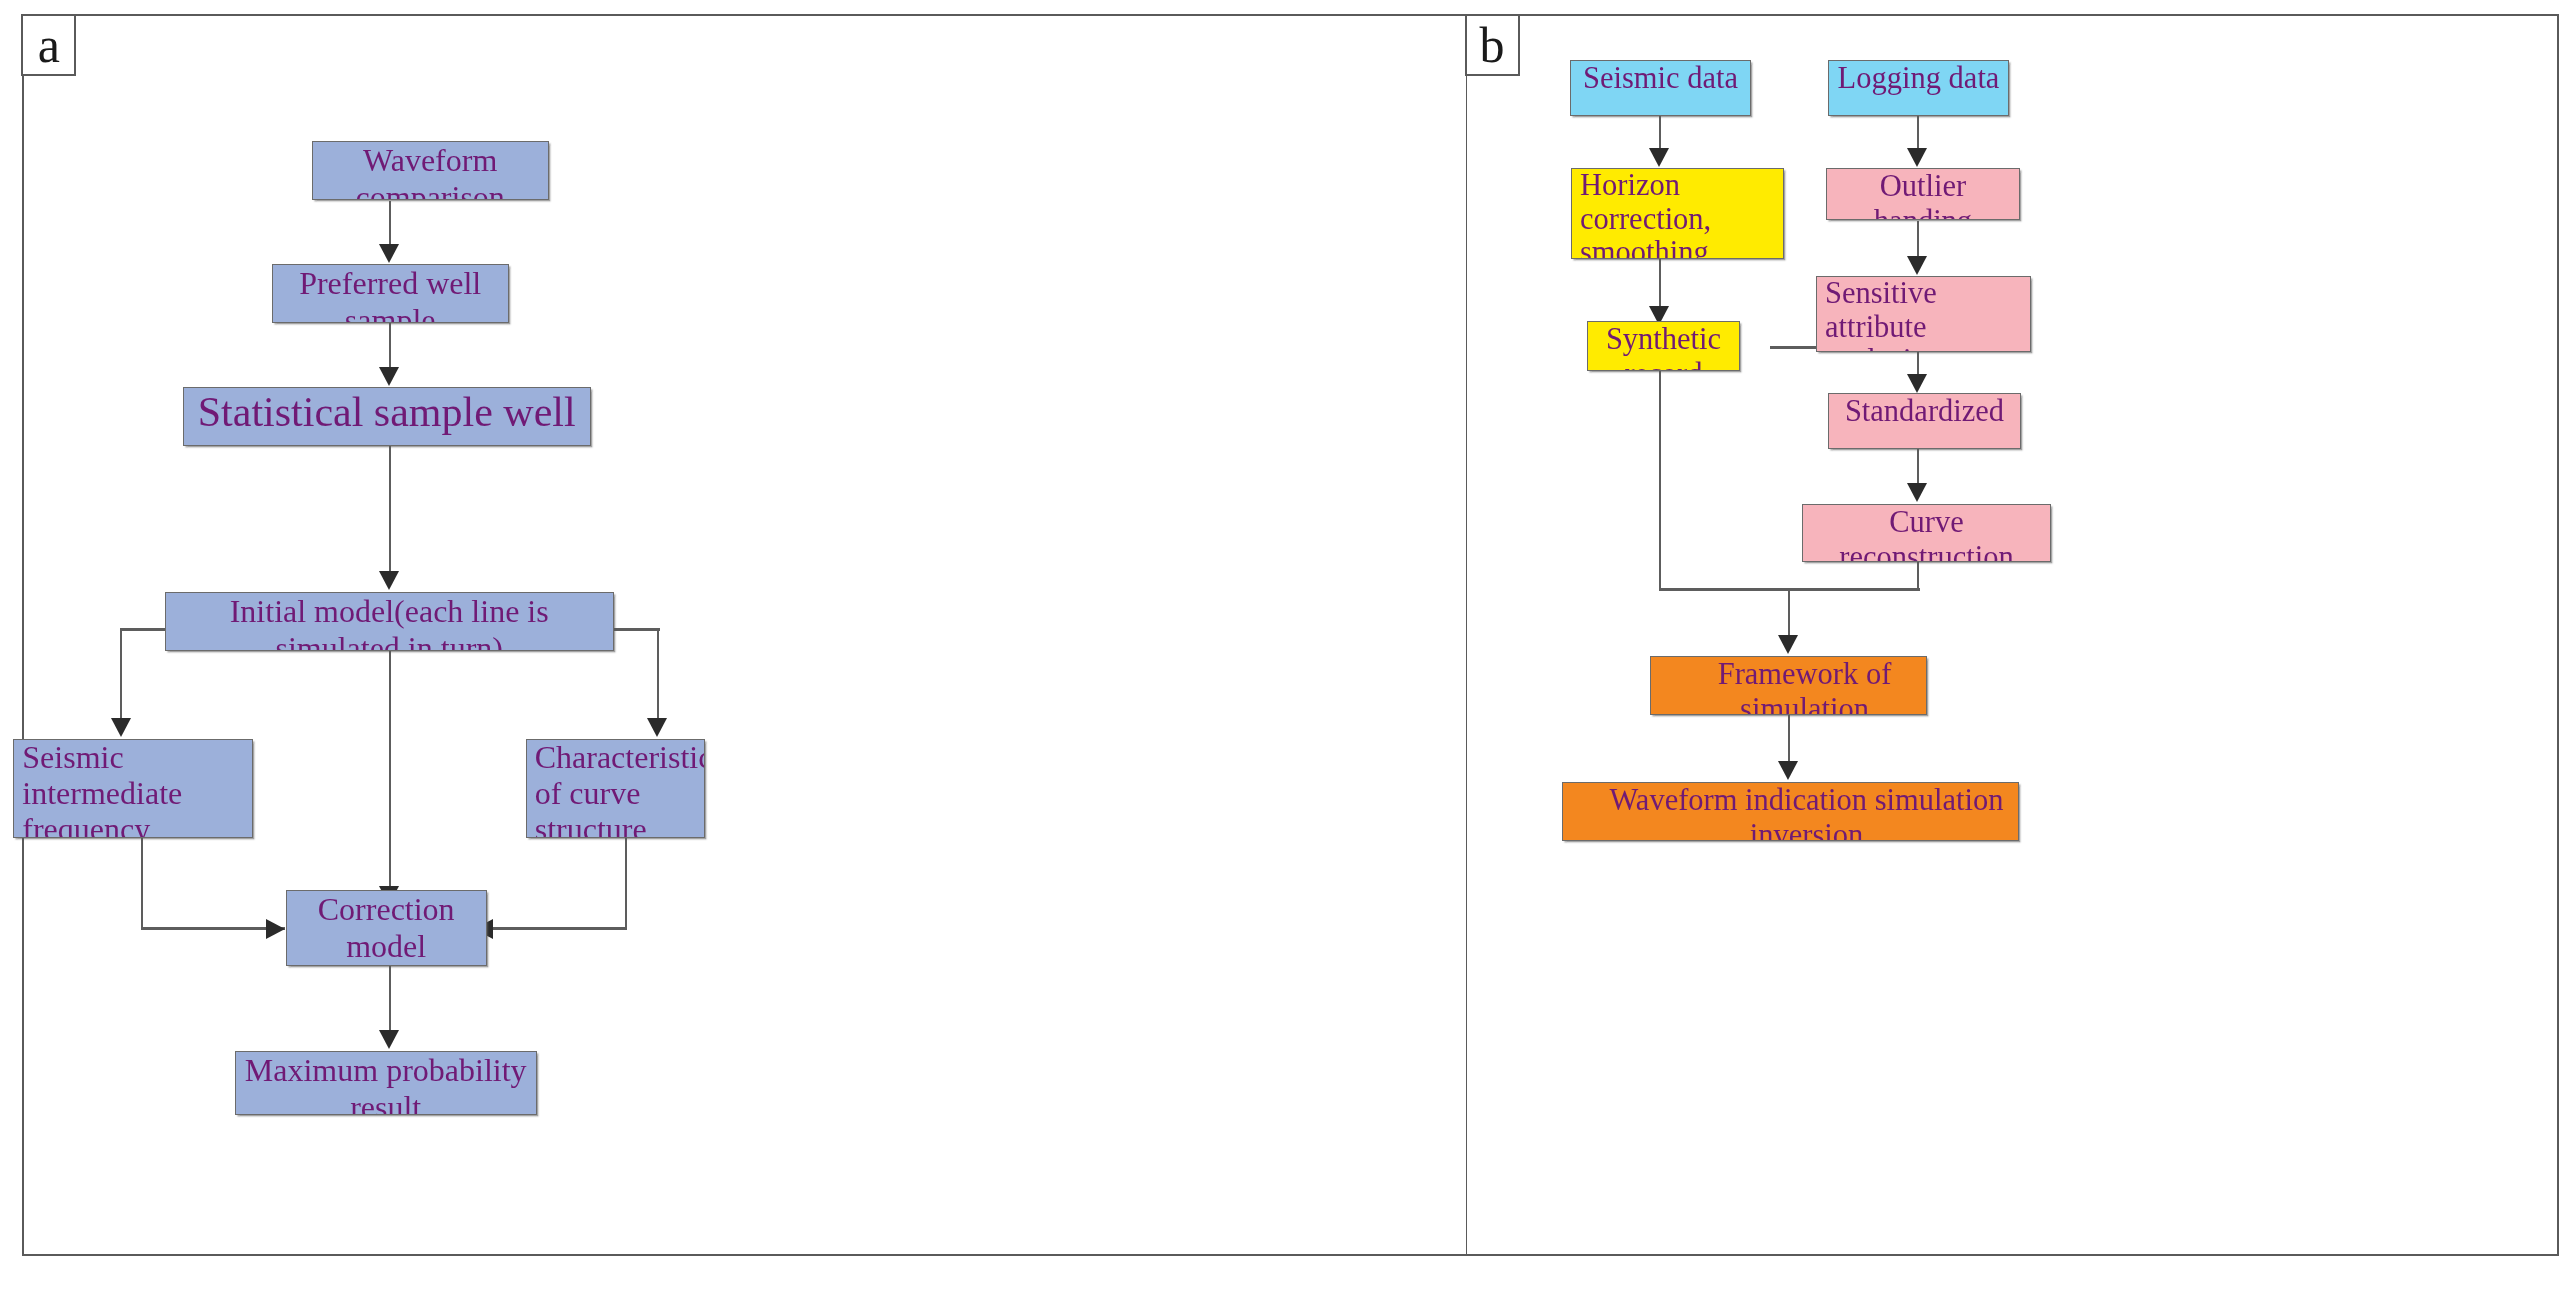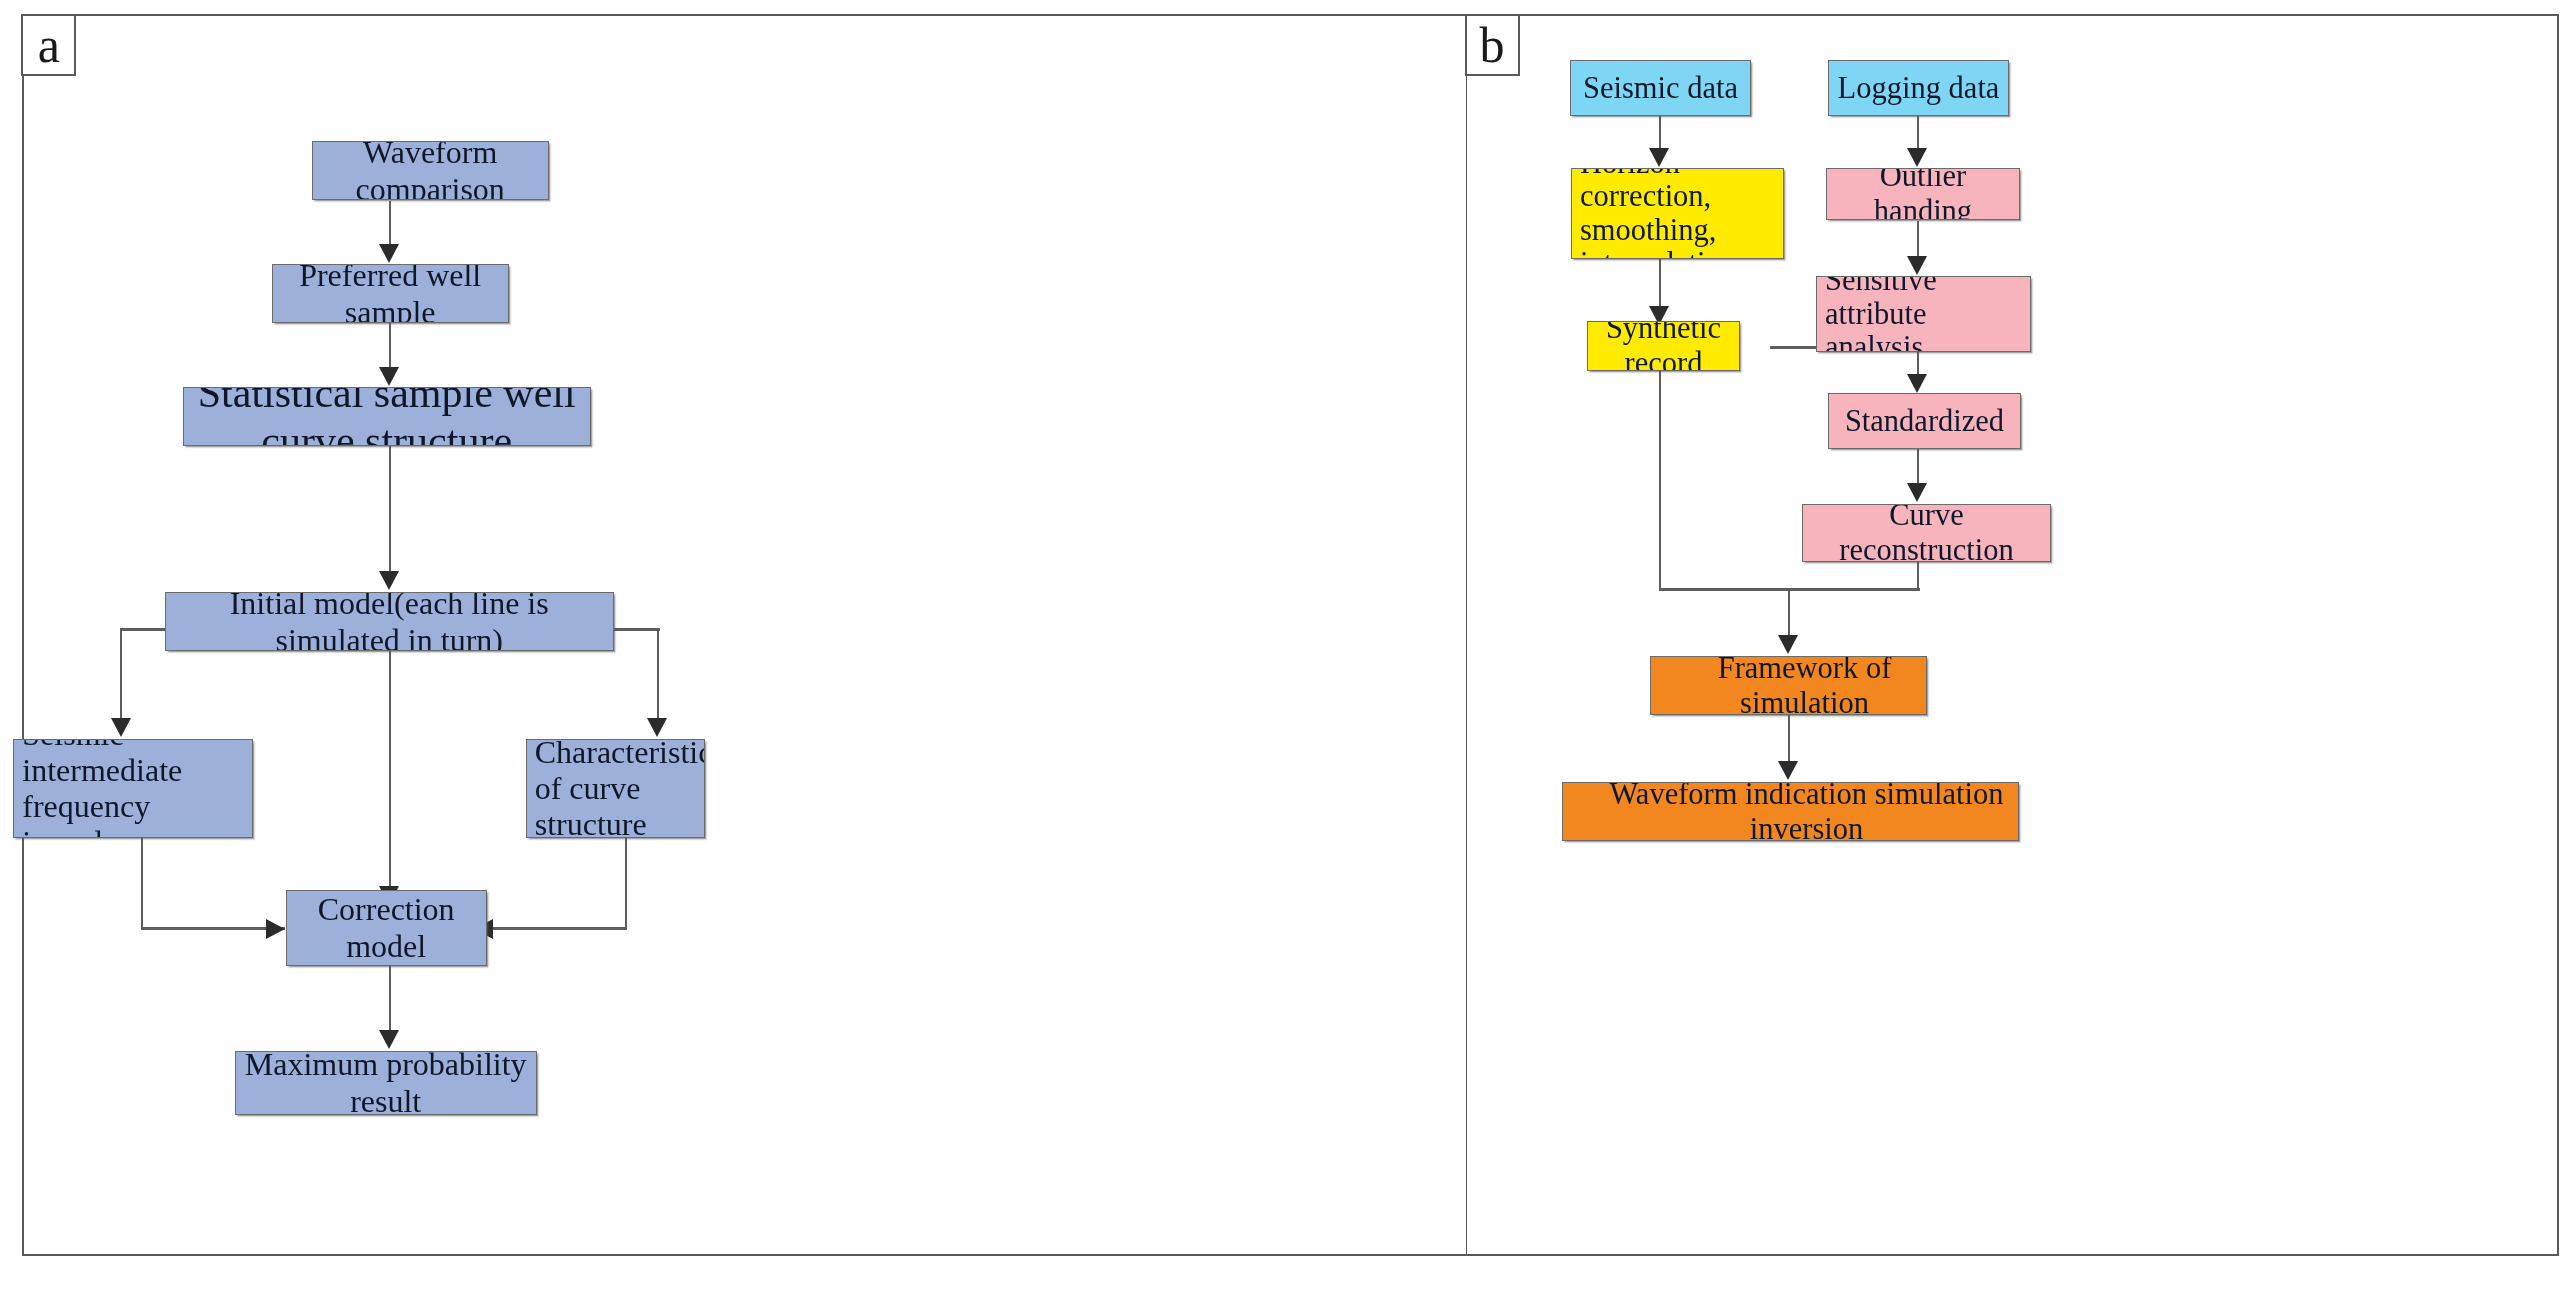--- a/index.html
+++ b/index.html
@@ -12,22 +12,22 @@
   #panel-b{left:1466px;top:14.4px;width:1093px;height:1242px;border-left-width:1.6px;}
 
   .panel-label{position:absolute;left:-2.4px;top:-2.4px;width:55px;height:62px;
       border:2.4px solid #5a5a5a;background:#ffffff;box-sizing:border-box;
       display:flex;align-items:center;justify-content:center;
       font-size:50px;line-height:1;color:#1a1a1a;z-index:20;}
 
   .node{position:absolute;box-sizing:border-box;
         border:1.6px solid #6b6b6b;
         box-shadow:1.6px 1.6px 1.6px rgba(90,90,90,.55);
-        display:flex;align-items:center;
-        color:#0f172a;z-index:6;overflow:hidden;}
+        display:flex;
+        color:#701a75;z-index:6;overflow:hidden;}
   .node span{display:block;width:100%;padding:0 8px;box-sizing:border-box;}
   .c-center span{text-align:center;}
   .c-left span{text-align:left;}
 
   .blue   {background:#9cb0da;}
   .cyan   {background:#7fd6f4;}
   .yellow {background:#ffeb00;}
   .pink   {background:#f7b4bc;}
   .orange {background:#f3871f;padding-left:32px;}
 

